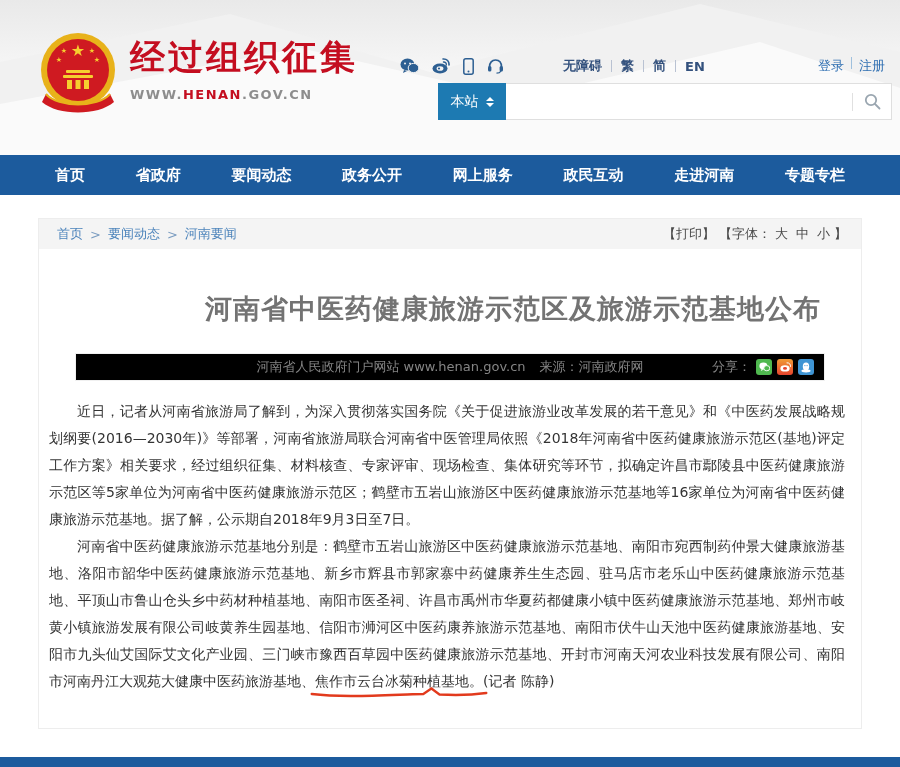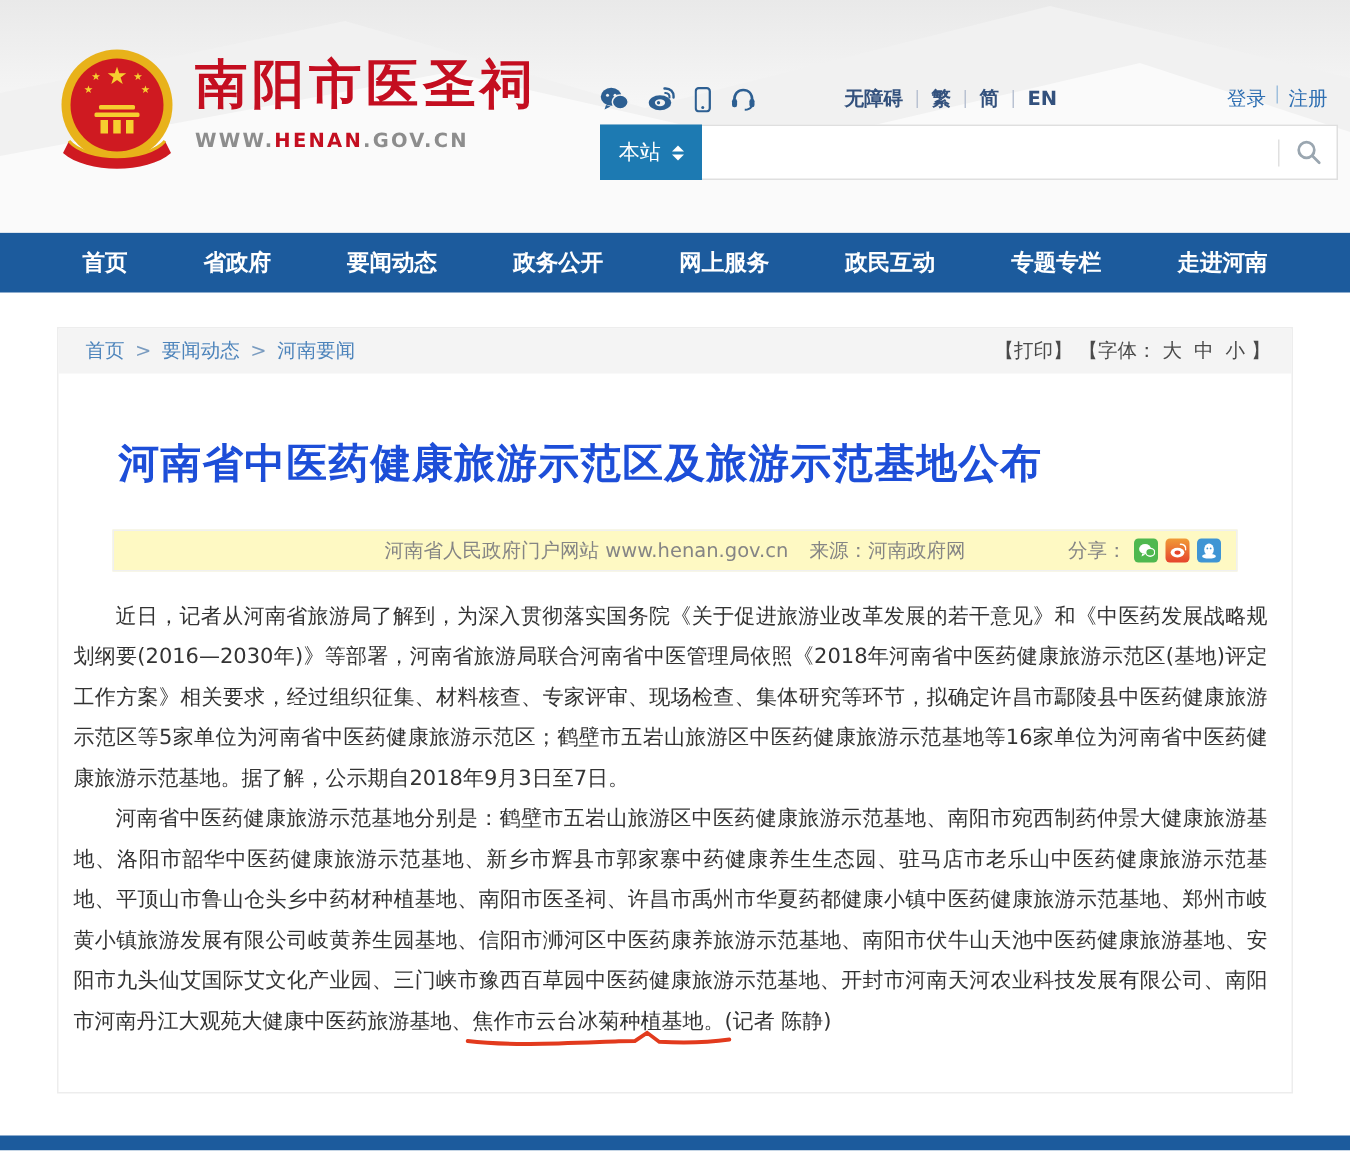--- a/index.html
+++ b/index.html
@@ -20,21 +20,21 @@
   .utility-row { display:flex; align-items:center; height:20px; }
   .u-icons { display:flex; align-items:center; gap:13px; }
   .u-icons svg { display:block; }
   .lang-links { margin-left:50px; display:flex; align-items:center; font-size:13px; color:#33517d; font-weight:bold; }
   .lang-links .item { padding:0 9px; cursor:pointer; }
   .auth-links { margin-left:auto; display:flex; align-items:flex-start; font-size:13px; color:#2f6fb2;font-family:Liberation Serif, serif; }
   .auth-links .item { padding:0 7px; cursor:pointer; }
   .vdiv { width:1px; height:12px; background:#b9c2d2; }
   .vdiv-b { width:1px; height:12px; background:#9fc0dd; }
 
-  .search-bar { margin-top:7px; display:flex; align-items:center; height:37px; background:#fff; border:1px solid #dfdfdf; }
+  .search-bar { margin-top:7px; display:flex; align-items:center; height:37px; background:#fff; border:1px solid #dfdfdf;margin-left:38px; }
   .scope-btn { display:flex; align-items:center; justify-content:center; gap:7px; width:68px; height:37px; margin:-1px 0 -1px -1px;
                background:#1d7ab2; color:#fff; font-size:14px; border:none; cursor:pointer; font-family:inherit; }
   .arrows { display:flex; flex-direction:column; gap:2px; }
   .tri-up { width:0; height:0; border-left:4px solid transparent; border-right:4px solid transparent; border-bottom:4px solid #fff; }
   .tri-down { width:0; height:0; border-left:4px solid transparent; border-right:4px solid transparent; border-top:4px solid #fff; }
   .search-input { flex:1; height:33px; border:none; outline:none; padding:0 10px; font-size:14px; font-family:inherit; }
   .search-sep { width:1px; height:18px; background:#e0e0e0; }
   .search-btn { width:38px; height:35px; background:none; border:none; display:flex; align-items:center; justify-content:center; cursor:pointer; }
 
   
@@ -45,23 +45,23 @@
   .content-card { margin:23px 38px 0; border:1px solid #ededed; background:#fff; min-height:500px; padding-bottom:33px; }
   .breadcrumb-bar { display:flex; align-items:center; height:30px; background:#f4f4f4; padding:0 14px 0 18px; font-size:13px; }
   .crumbs { display:flex; align-items:center; gap:7px; color:#4d84bb; }
   .crumbs .crumb { cursor:pointer; }
   .crumbs .bc-sep { color:#7a9cc0; }
   .page-tools { margin-left:auto; display:flex; align-items:center; gap:4px; font-size:13px; color:#4a4a4a; }
   .page-tools .tool { cursor:pointer; }
   .font-sizes { display:flex; gap:8px; }
   .font-sizes span { cursor:pointer; }
 
-  .article-title { margin:42px 40px 0; text-align:left; color:#1d4ed8; font-size:27px; font-weight:600; letter-spacing:1px; }
-
-  .meta-strip { position:relative; margin:26px 36px 0; height:28px; background:#fef9c3; border:1px solid #f0f0f0;
+  .article-title { margin:42px 40px 0; text-align:right; color:#737373; font-size:27px; font-weight:600; letter-spacing:1px; }
+
+  .meta-strip { position:relative; margin:26px 36px 0; height:28px; background:#000000; border:1px solid #f0f0f0;
                 display:flex; align-items:center; justify-content:center; font-size:13px; color:#858585; }
   .meta-main { display:flex; gap:14px; }
   .share-box { position:absolute; right:10px; top:0; height:100%; display:flex; align-items:center; gap:5px; }
   .share-ic { width:16px; height:16px; border-radius:3px; display:flex; align-items:center; justify-content:center; cursor:pointer; }
   .share-wechat { background:#4fb84f; }
   .share-weibo  { background:linear-gradient(180deg,#f09b37,#e6442d); }
   .share-qq     { background:#3f95d4; }
 
   .article-body { margin:17px 16px 0 10px; font-size:14px; line-height:27px; color:#333; text-align:justify; }
   .article-body p { text-indent:2em; }
@@ -92,21 +92,21 @@
         <text x="59" y="34" font-size="7" fill="#f6cf2f" text-anchor="middle">★</text>
         <rect x="28" y="42" width="24" height="3" rx="1" fill="#f6cf2f"></rect>
         <rect x="25" y="47" width="30" height="3" rx="1" fill="#f6cf2f"></rect>
         <rect x="29" y="52" width="5" height="9" fill="#f6cf2f"></rect>
         <rect x="37.5" y="52" width="5" height="9" fill="#f6cf2f"></rect>
         <rect x="46" y="52" width="5" height="9" fill="#f6cf2f"></rect>
         <path d="M8,66 C20,80 60,80 72,66 L76,74 C60,88 20,88 4,74 Z" fill="#cf1a21"></path>
         <path d="M8,66 C20,80 60,80 72,66" fill="none" stroke="#e8b21a" stroke-width="2"></path>
       </svg>
       <div class="site-title-block">
-        <div class="site-name">南阳市医圣祠</div>
+        <div class="site-name">经过组织征集</div>
         <div class="site-url"><span>WWW.</span><span class="domain">HENAN</span><span>.GOV.CN</span></div>
       </div>
     </div>
 
     <div class="header-right">
       <div class="utility-row">
         <div class="u-icons">
           <svg width="19" height="16" viewBox="0 0 19 16">
             <ellipse cx="7.5" cy="6.5" rx="7" ry="6" fill="#2d5f92"></ellipse>
             <ellipse cx="13.5" cy="10" rx="5.3" ry="4.6" fill="#2d5f92" stroke="#f3f3f3" stroke-width="1"></ellipse>
@@ -168,22 +168,22 @@
     </div>
   </header>
 
   <nav class="main-nav">
     <span class="nav-item">首页</span>
     <span class="nav-item">省政府</span>
     <span class="nav-item">要闻动态</span>
     <span class="nav-item">政务公开</span>
     <span class="nav-item">网上服务</span>
     <span class="nav-item">政民互动</span>
+    <span class="nav-item">走进河南</span>
     <span class="nav-item">专题专栏</span>
-    <span class="nav-item">走进河南</span>
   </nav>
 
   <div class="content-card">
 
     <div class="breadcrumb-bar">
       <div class="crumbs">
         <span class="crumb">首页</span>
         <span class="bc-sep">&gt;</span>
         <span class="crumb">要闻动态</span>
         <span class="bc-sep">&gt;</span>

